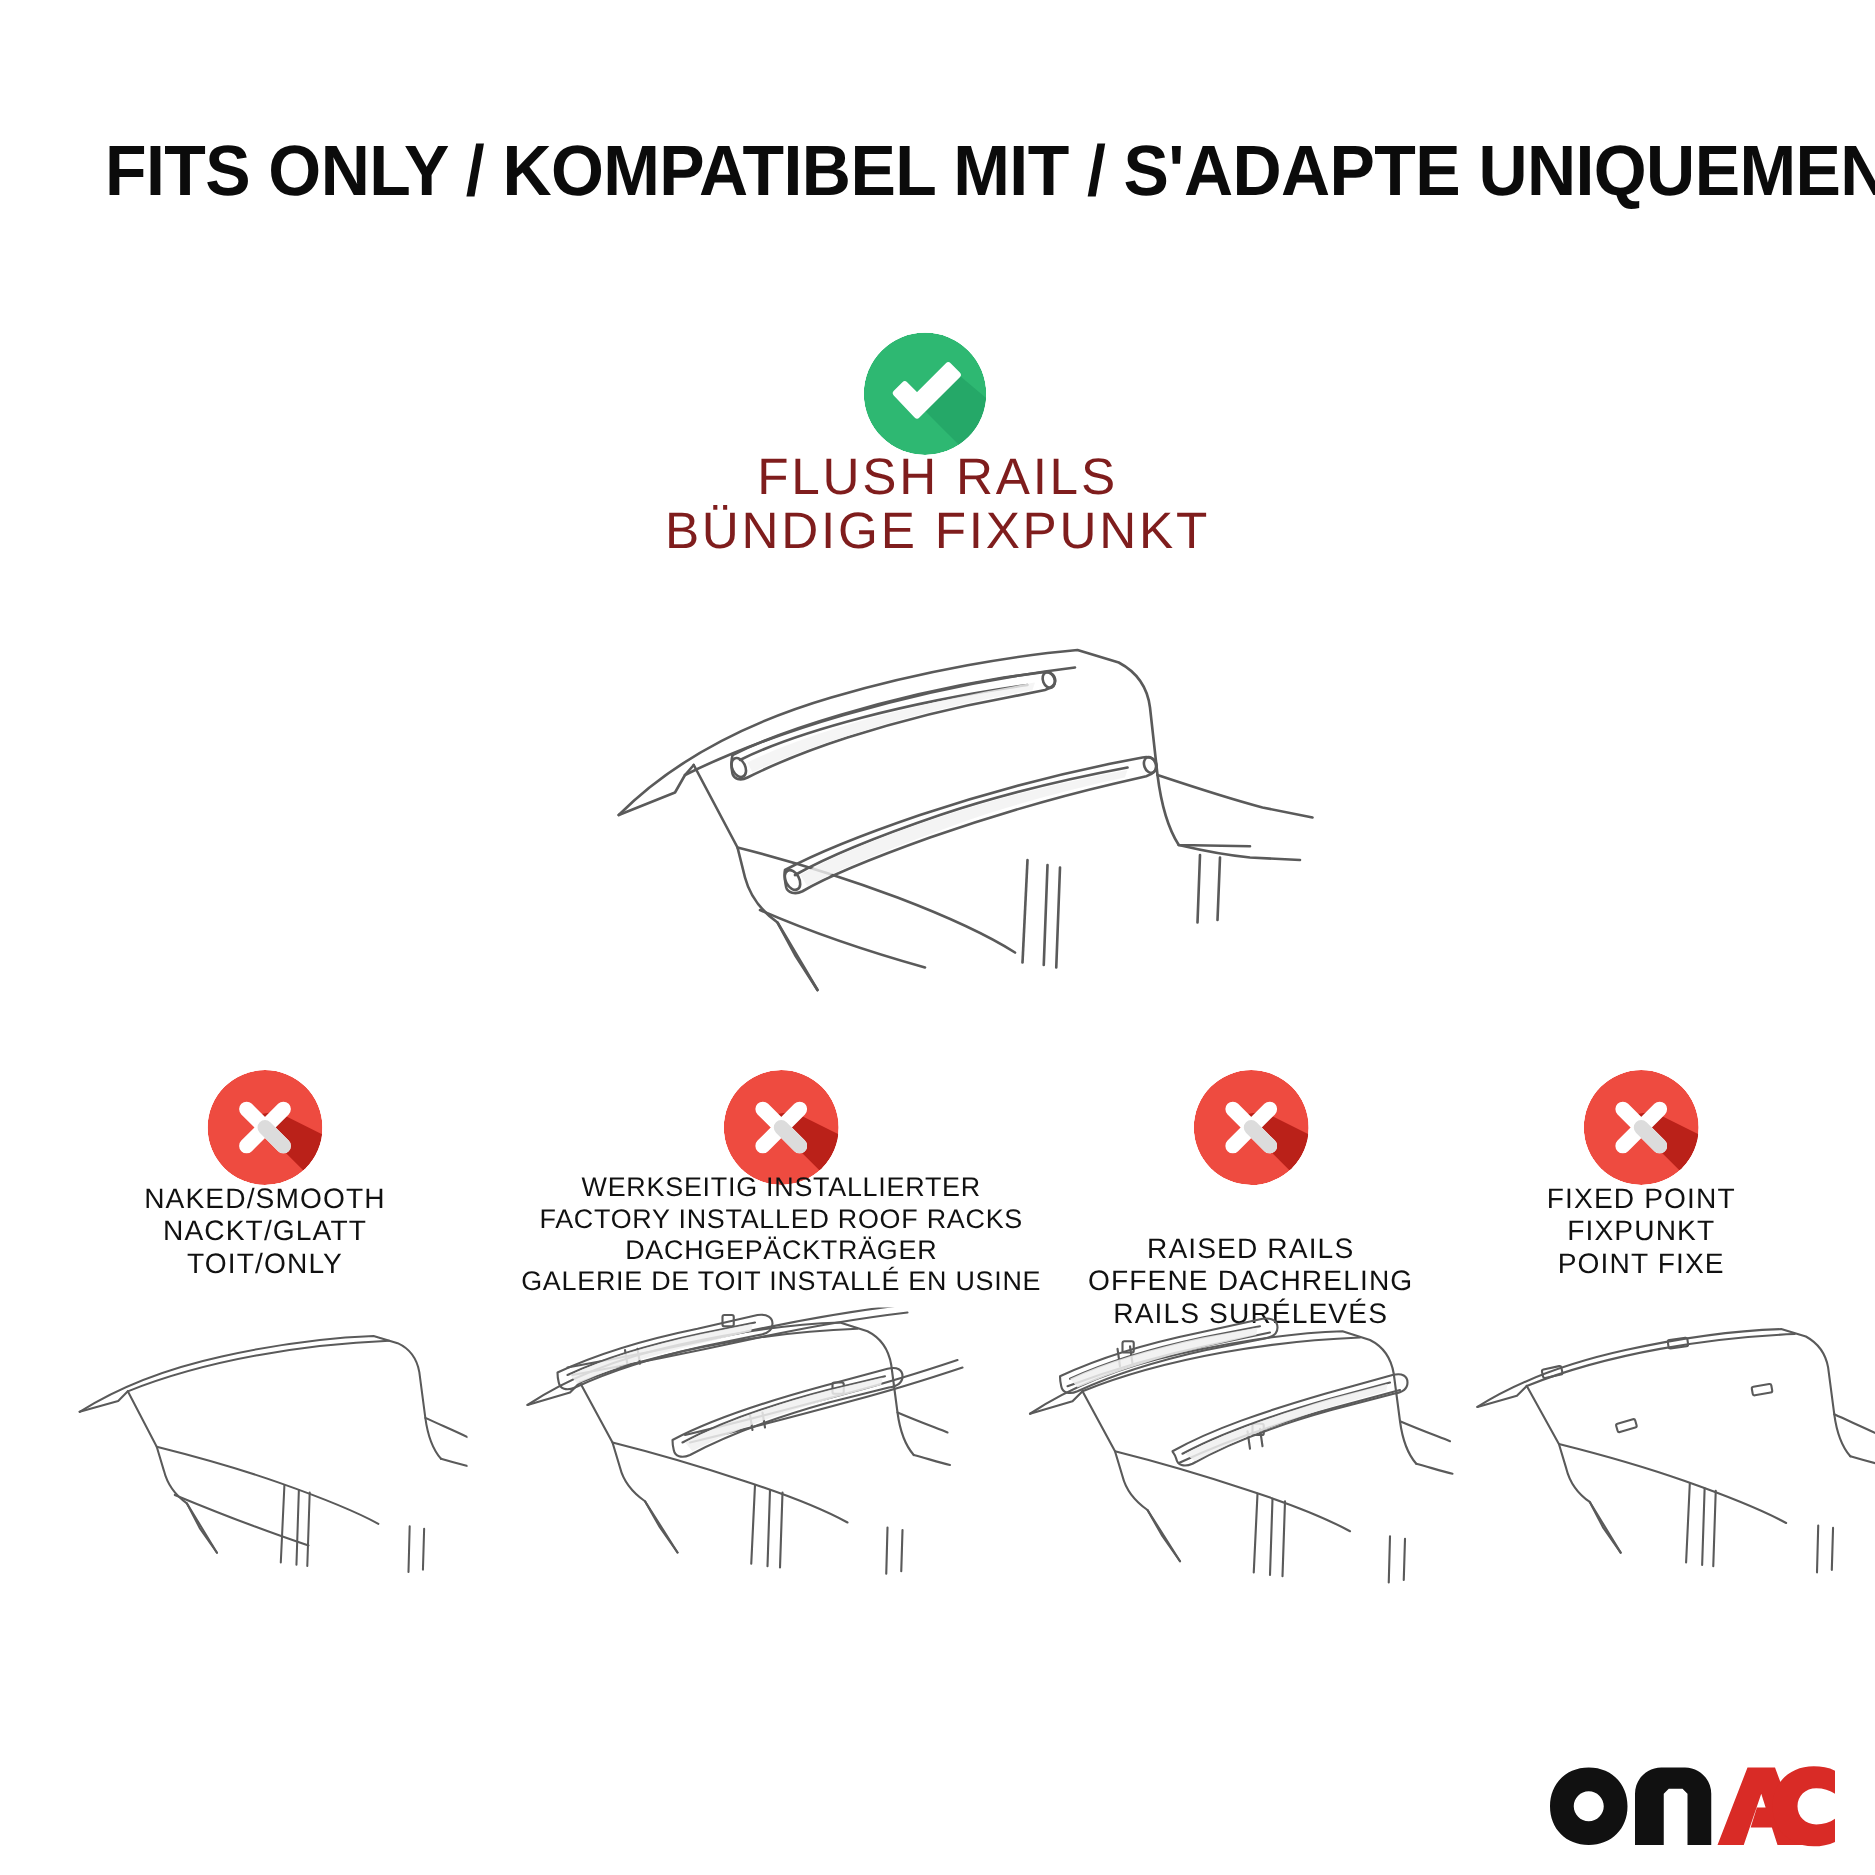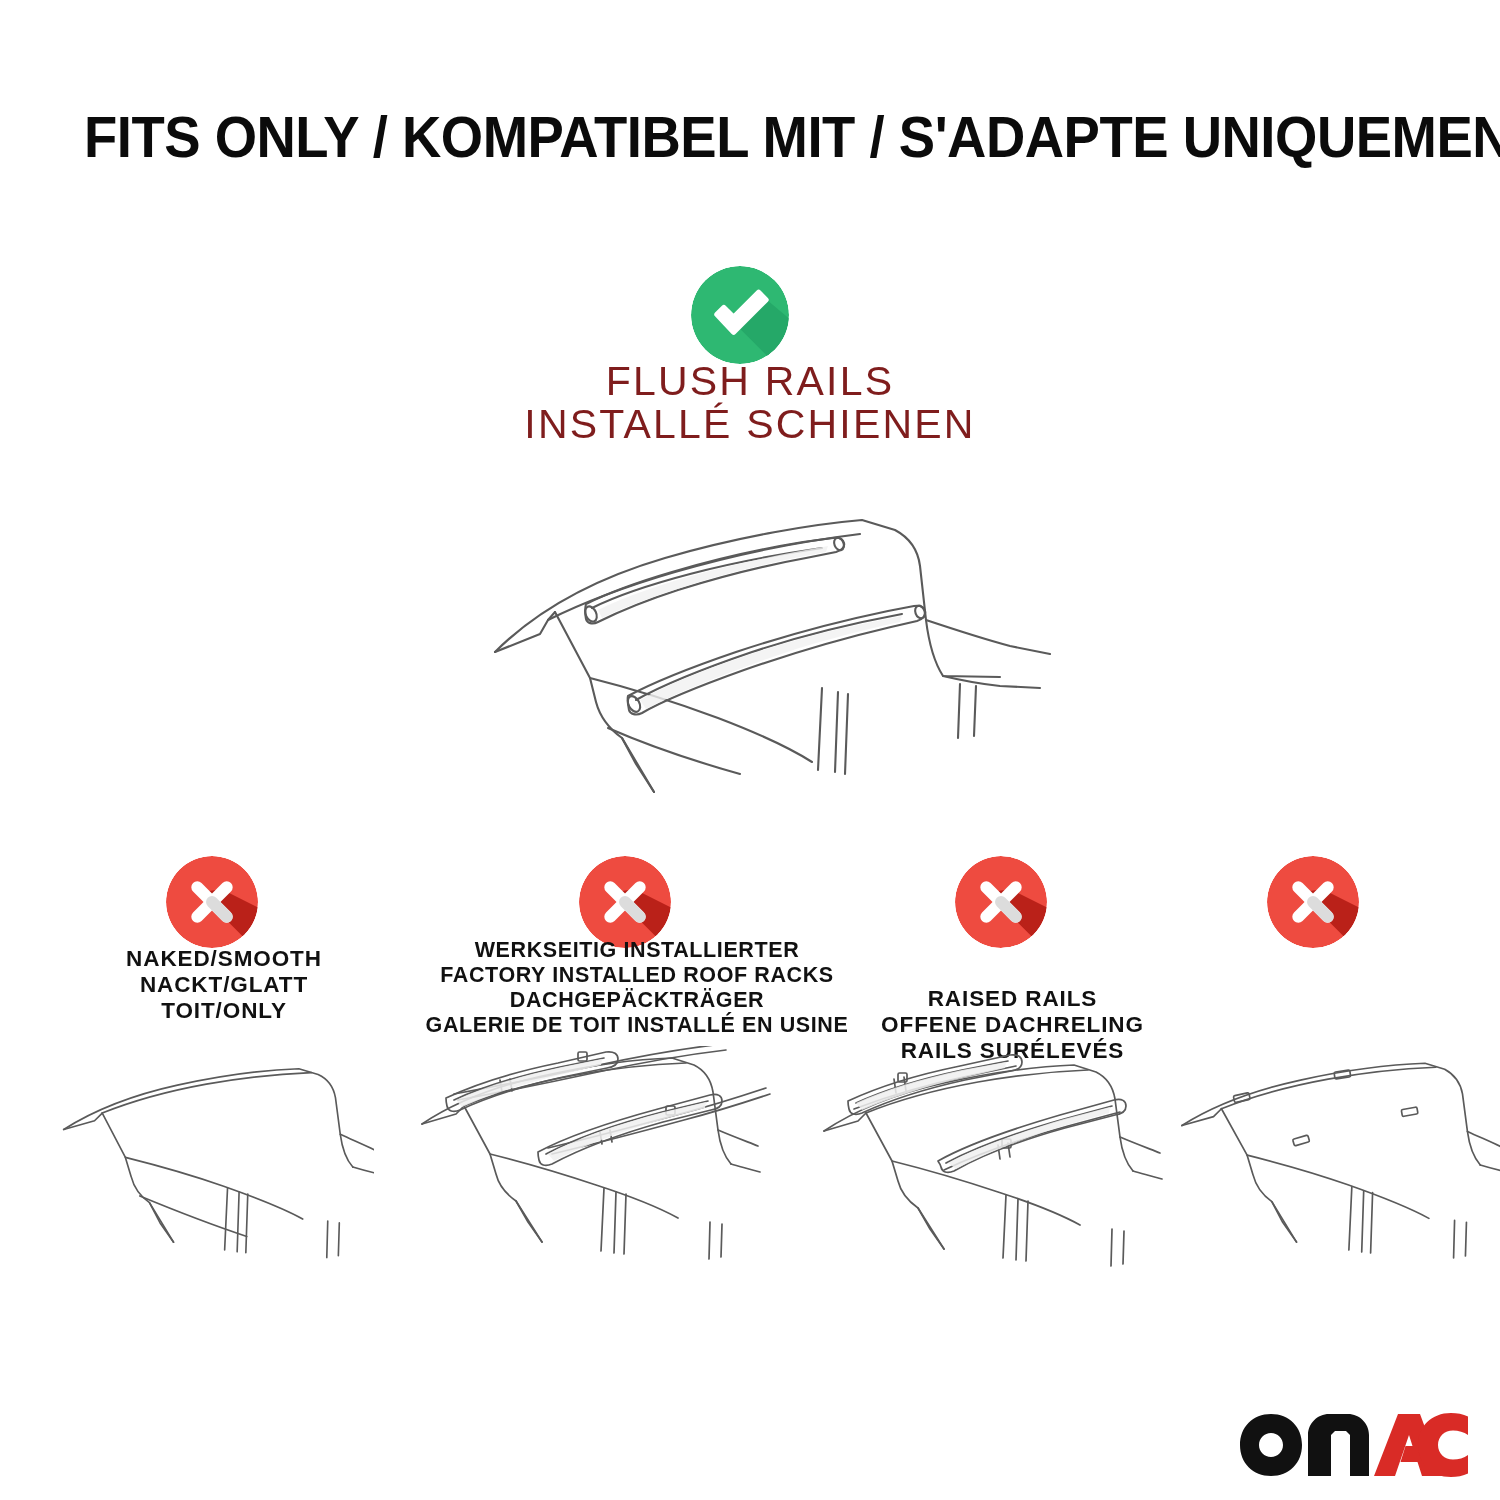--- a/index.html
+++ b/index.html
@@ -85,25 +85,25 @@
     position: absolute;
     width: 92px;
     height: 92px;
     top: 8px;
     left: 50%;
     margin-left: -46px;
   }
   .option-label {
     position: absolute;
     top: 98px;
-    left: 12px;
+    left: 0;
     width: 100%;
     text-align: center;
     font-size: 22.5px;
-    font-weight: 700;
+    font-weight: 400;
     letter-spacing: 0.9px;
     line-height: 26px;
     color: #111111;
     white-space: nowrap;
   }
   .option-art {
     position: absolute;
     left: 0;
     width: 100%;
     height: 230px;
@@ -155,21 +155,21 @@
 
         <path d="M42 56 L60 74 L110 124 L110 62 L72 30 Z" fill="#23A466" opacity="0.85"></path>
 
         <path d="M26.5 49.5 L33.5 42.5 L43.5 52.5 L69 27 L76.5 34.5 L43.5 67.5 Z" fill="#FFFFFF" stroke="#FFFFFF" stroke-width="5.5" stroke-linejoin="round"></path>
       </g>
     </svg>
   </div>
 
   <div class="primary-text">
     <div>FLUSH RAILS</div>
-    <div>INSTALLÉ SCHIENEN</div>
+    <div>BÜNDIGE FIXPUNKT</div>
   </div>
 
   <div class="primary-art">
     <svg viewBox="0 0 620 320" aria-hidden="true">
       <g fill="none" stroke="#5A5A5A" stroke-width="2.1" stroke-linejoin="round" stroke-linecap="round">
 
         <path d="M55 160 C95 120 150 88 225 66 C300 44 375 32 422 28 L455 38 C470 46 478 58 480 74
                  L486 128 C489 152 494 170 503 184 L560 185"></path>
         <path d="M55 160 L100 142 L108 128 L115 120"></path>
 
@@ -418,20 +418,25 @@
             <circle cx="50" cy="50" r="50" fill="#EE4B40"></circle>
             <path d="M36 40 L64 68 L120 124 L120 66 L60 36 Z" fill="#B51D16" opacity="0.92"></path>
             <g stroke="#FFFFFF" stroke-width="13" stroke-linecap="round">
               <line x1="34" y1="34" x2="66" y2="66"></line>
               <line x1="66" y1="34" x2="34" y2="66"></line>
             </g>
             <line x1="50" y1="50" x2="66" y2="66" stroke="#DCDCDC" stroke-width="13" stroke-linecap="round"></line>
           </g>
         </svg>
       </div>
+      <div class="option-label">
+        <div>FIXED POINT</div>
+        <div>FIXPUNKT</div>
+        <div>POINT FIXE</div>
+      </div>
       <div class="option-art">
         <svg viewBox="0 0 330 230" aria-hidden="true">
           <g fill="none" stroke="#5A5A5A" stroke-width="1.7" stroke-linejoin="round" stroke-linecap="round">
             <path d="M6 72 C36 53 76 37 126 26 C176 15 222 10 252 9 L272 15 C283 21 288 29 290 40
                      L295 78 C297 93 301 104 308 112"></path>
             <path d="M6 72 L38 63 L46 55"></path>
             <path d="M46 55 C76 43 110 33 154 25 C198 17 238 14 263 13"></path>
             <path d="M46 55 L72 102 L78 122 C81 134 87 142 97 149 L122 190"></path>
             <path d="M72 102 C104 110 140 120 174 132 C208 144 236 155 256 166"></path>
             <path d="M295 78 C308 84 322 90 330 94"></path>

